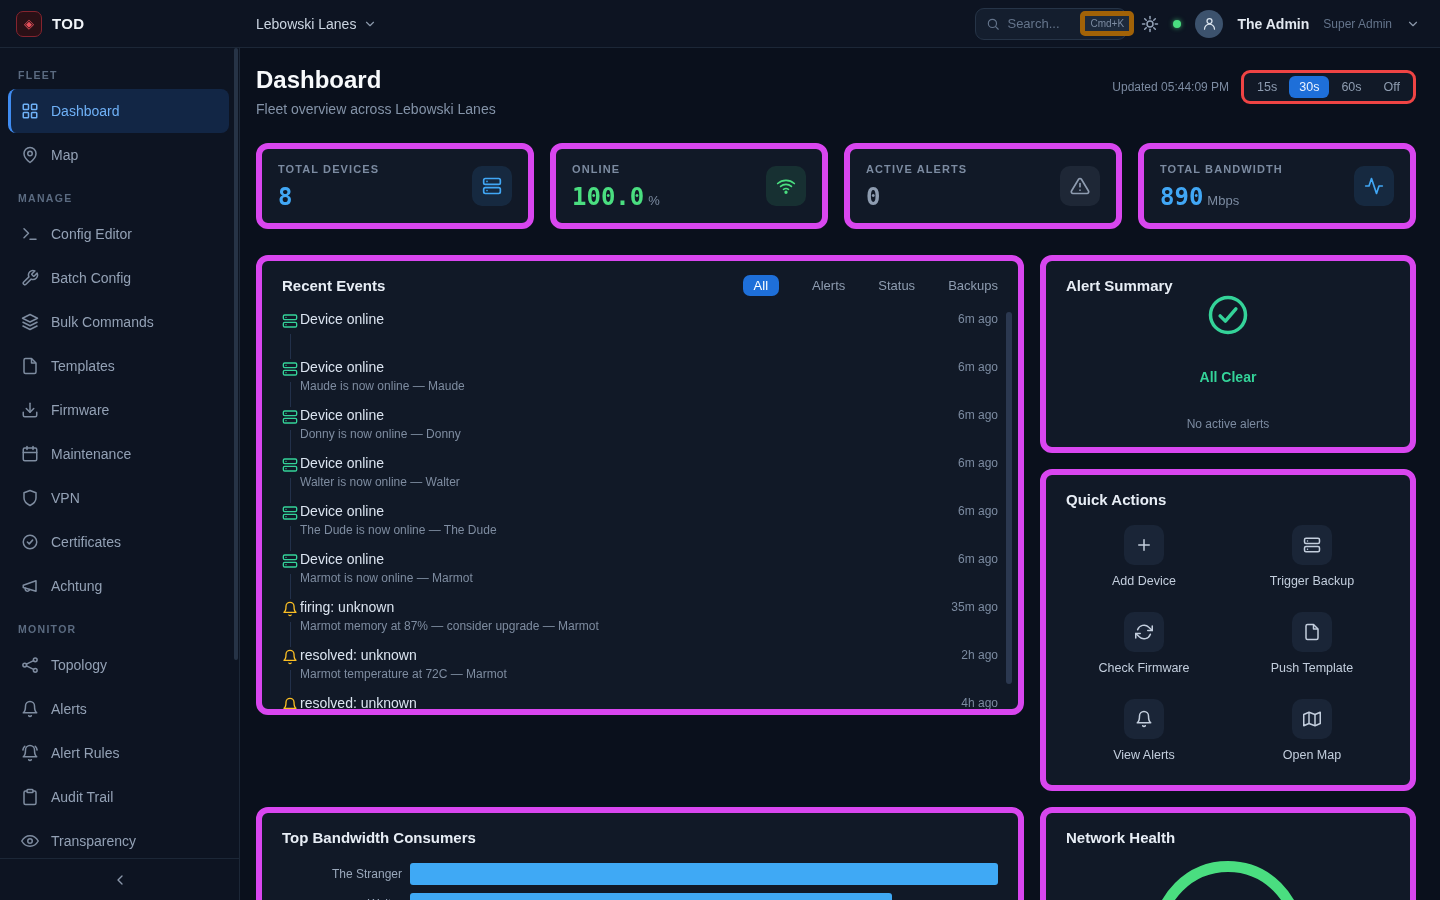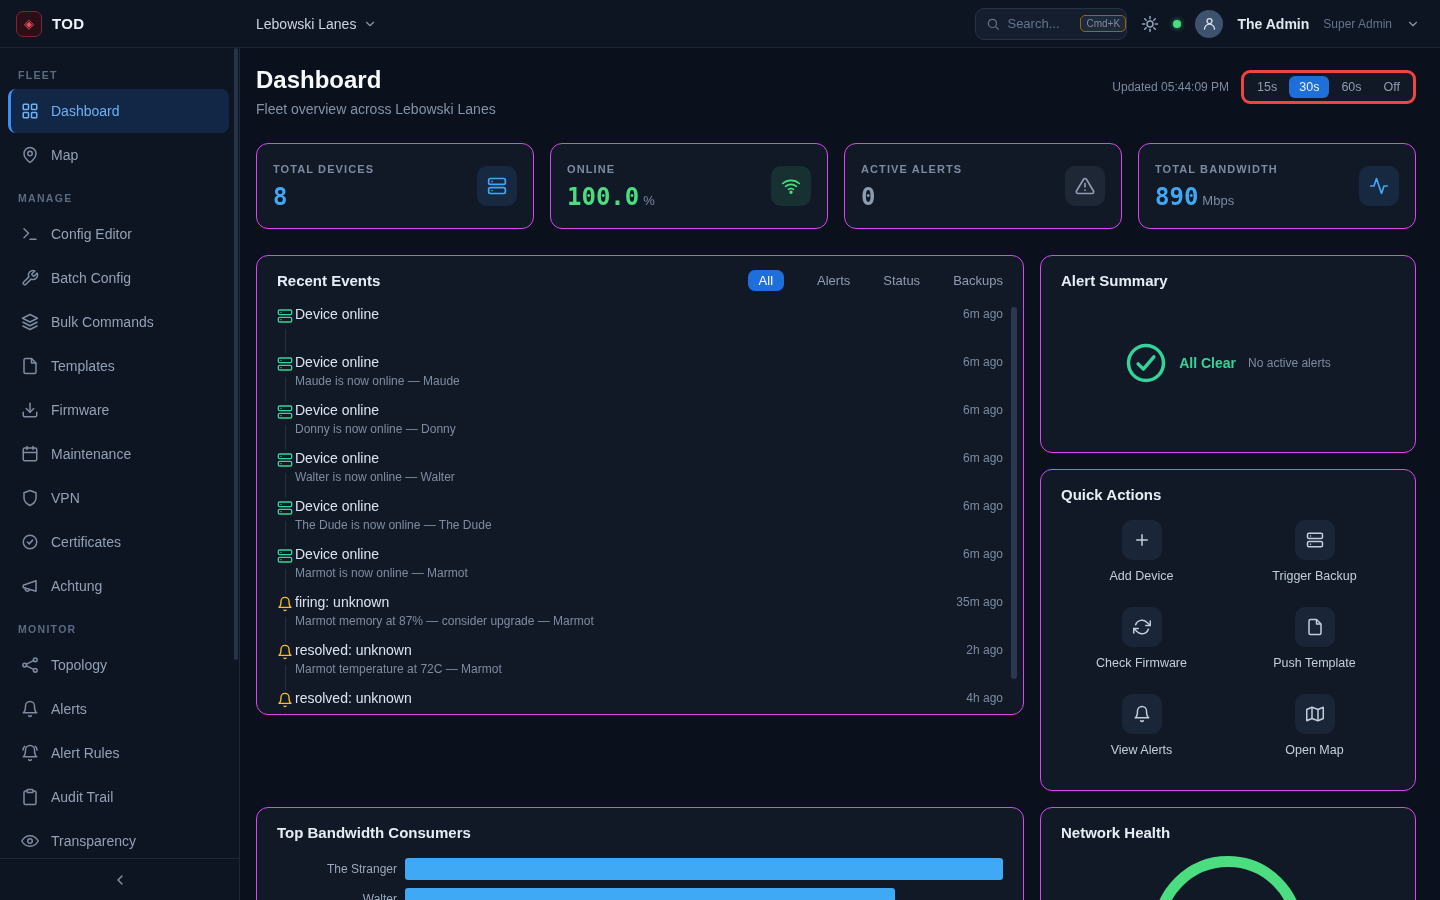--- a/index.html
+++ b/index.html
@@ -20,21 +20,21 @@
     color:#e8515c; display:flex; align-items:center; justify-content:center; font-size:13px; }
   .brand-text { font-weight:700; font-size:15px; color:#f1f5f9; letter-spacing:.4px; }
   .org { display:flex; align-items:center; gap:7px; color:#cbd5e1; font-size:14px; cursor:pointer; margin-left:16px; }
   .org .ic { width:14px; height:14px; color:#8b98ab; }
   .top-right { margin-left:auto; display:flex; align-items:center; gap:14px; padding-right:20px; }
   .search { display:flex; align-items:center; gap:7px; background:#141e2e; border:1px solid #263447;
     border-radius:9px; height:32px; padding:0 8px 0 10px; width:152px; color:#64748b; }
   .search .ic { width:14px; height:14px; }
   .search input { background:transparent; border:0; outline:0; color:#cbd5e1; font-size:13px; width:66px; font-family:inherit; }
   .search input::placeholder { color:#64748b; }
-  .kbd { font-size:10px; color:#7c8ba1; background:#1d2a3c; border:1px solid #a16207; border-radius:5px; padding:2px 5px; white-space:nowrap; }
+  .kbd { font-size:10px; color:#7c8ba1; background:#1d2a3c; border:5px solid #a16207; border-radius:5px; padding:2px 5px; white-space:nowrap; }
   .icon-btn { color:#94a3b8; background:none; border:0; cursor:pointer; width:18px; height:18px; padding:0; }
   .dot { width:8px; height:8px; border-radius:50%; background:#4ade80; box-shadow:0 0 5px rgba(74,222,128,.7); }
   .avatar { width:28px; height:28px; border-radius:50%; background:#3c526d; color:#dbe4ee;
     display:flex; align-items:center; justify-content:center; }
   .avatar .ic { width:15px; height:15px; }
   .user-name { font-size:14px; font-weight:600; color:#e2e8f0; }
   .user-role { font-size:12px; color:#64748b; }
   .chev { width:14px; height:14px; color:#8b98ab; }
 
   
@@ -59,21 +59,21 @@
   .page-head { display:flex; justify-content:space-between; align-items:flex-start; margin-bottom:26px; }
   .page-title { font-size:24px; font-weight:700; color:#f8fafc; margin-bottom:7px; }
   .page-sub { font-size:14px; color:#8493a8; }
   .head-right { display:flex; align-items:center; gap:12px; margin-top:4px; }
   .updated { font-size:12px; color:#7c8ba1; }
   .segmented { display:flex; background:#111927; border:3px solid #ef4444; border-radius:9px; padding:3px; gap:2px; }
   .seg { font-size:12.5px; color:#8e9cb0; padding:4px 10px; border-radius:6px; background:transparent;
     border:0; font-family:inherit; cursor:pointer; }
   .seg.active { background:#1e6fd9; color:#eaf2ff; }
 
-  .card { background:#111927; border:1px solid #d946ef; border-radius:12px; }
+  .card { background:#111927; border:6px solid #d946ef; border-radius:12px; }
 
   .stats { display:grid; grid-template-columns:repeat(4,1fr); gap:16px; margin-bottom:26px; }
   .stat { padding:14px 16px; display:flex; justify-content:space-between; align-items:center; height:86px; }
   .stat-label { font-size:11px; letter-spacing:1.1px; color:#7c8ba1; font-weight:700; margin-bottom:10px; }
   .stat-value { font-family:"DejaVu Sans Mono", monospace; font-weight:700; font-size:24px; line-height:1; }
   .stat-unit { font-size:13px; color:#7c8ba1; font-weight:400; margin-left:4px; font-family:"Liberation Sans",sans-serif; }
   .stat-ic { width:40px; height:40px; border-radius:10px; display:flex; align-items:center; justify-content:center; }
   .stat-ic .ic { width:20px; height:20px; }
   .c-blue { color:#41a7f5; } .bgc-blue { background:rgba(65,167,245,.12); }
   .c-green { color:#4ade80; } .bgc-green { background:rgba(74,222,128,.12); }
@@ -94,21 +94,21 @@
   .event:not(:last-child) .evt-ic::after { content:""; position:absolute; left:7.5px; top:21px; height:25px; width:1px; background:#22304a; }
   .evt-green { color:#34d399; } .evt-amber { color:#fbbf24; }
   .evt-body { flex:1; min-width:0; }
   .evt-title { font-size:14px; color:#dbe4f0; font-weight:500; line-height:1.15; margin-top:1px; }
   .evt-detail { font-size:12px; color:#7e8ca0; margin-top:4px; white-space:nowrap; overflow:hidden; text-overflow:ellipsis; }
   .evt-time { font-size:12px; color:#7c8ba1; margin-top:2px; }
   .events-scrollbar { position:absolute; right:6px; top:4px; width:6px; height:372px; background:#2b3850; border-radius:3px; }
 
   .right-stack { display:flex; flex-direction:column; gap:16px; }
   .alert-card { height:198px; padding:16px 20px; display:flex; flex-direction:column; }
-  .alert-body { flex:1; display:flex; flex-direction:row; align-items:center; justify-content:center; gap:12px; }
+  .alert-body { flex:1; display:flex; flex-direction:column; align-items:center; justify-content:space-between; gap:6px; }
   .check-ic { width:42px; height:42px; color:#34d399; }
   .all-clear { color:#34d399; font-size:14px; font-weight:600; }
   .no-alerts { color:#7c8ba1; font-size:12px; }
 
   .qa-card { height:322px; padding:16px 20px; }
   .qa-grid { display:grid; grid-template-columns:1fr 1fr; gap:16px 12px; margin-top:13px; }
   .qa { display:flex; flex-direction:column; align-items:center; gap:9px; background:none; border:0;
     cursor:pointer; font-family:inherit; padding:4px 0; }
   .qa-ic { width:40px; height:40px; border-radius:10px; background:#1a2537; display:flex;
     align-items:center; justify-content:center; color:#c3cedd; }

